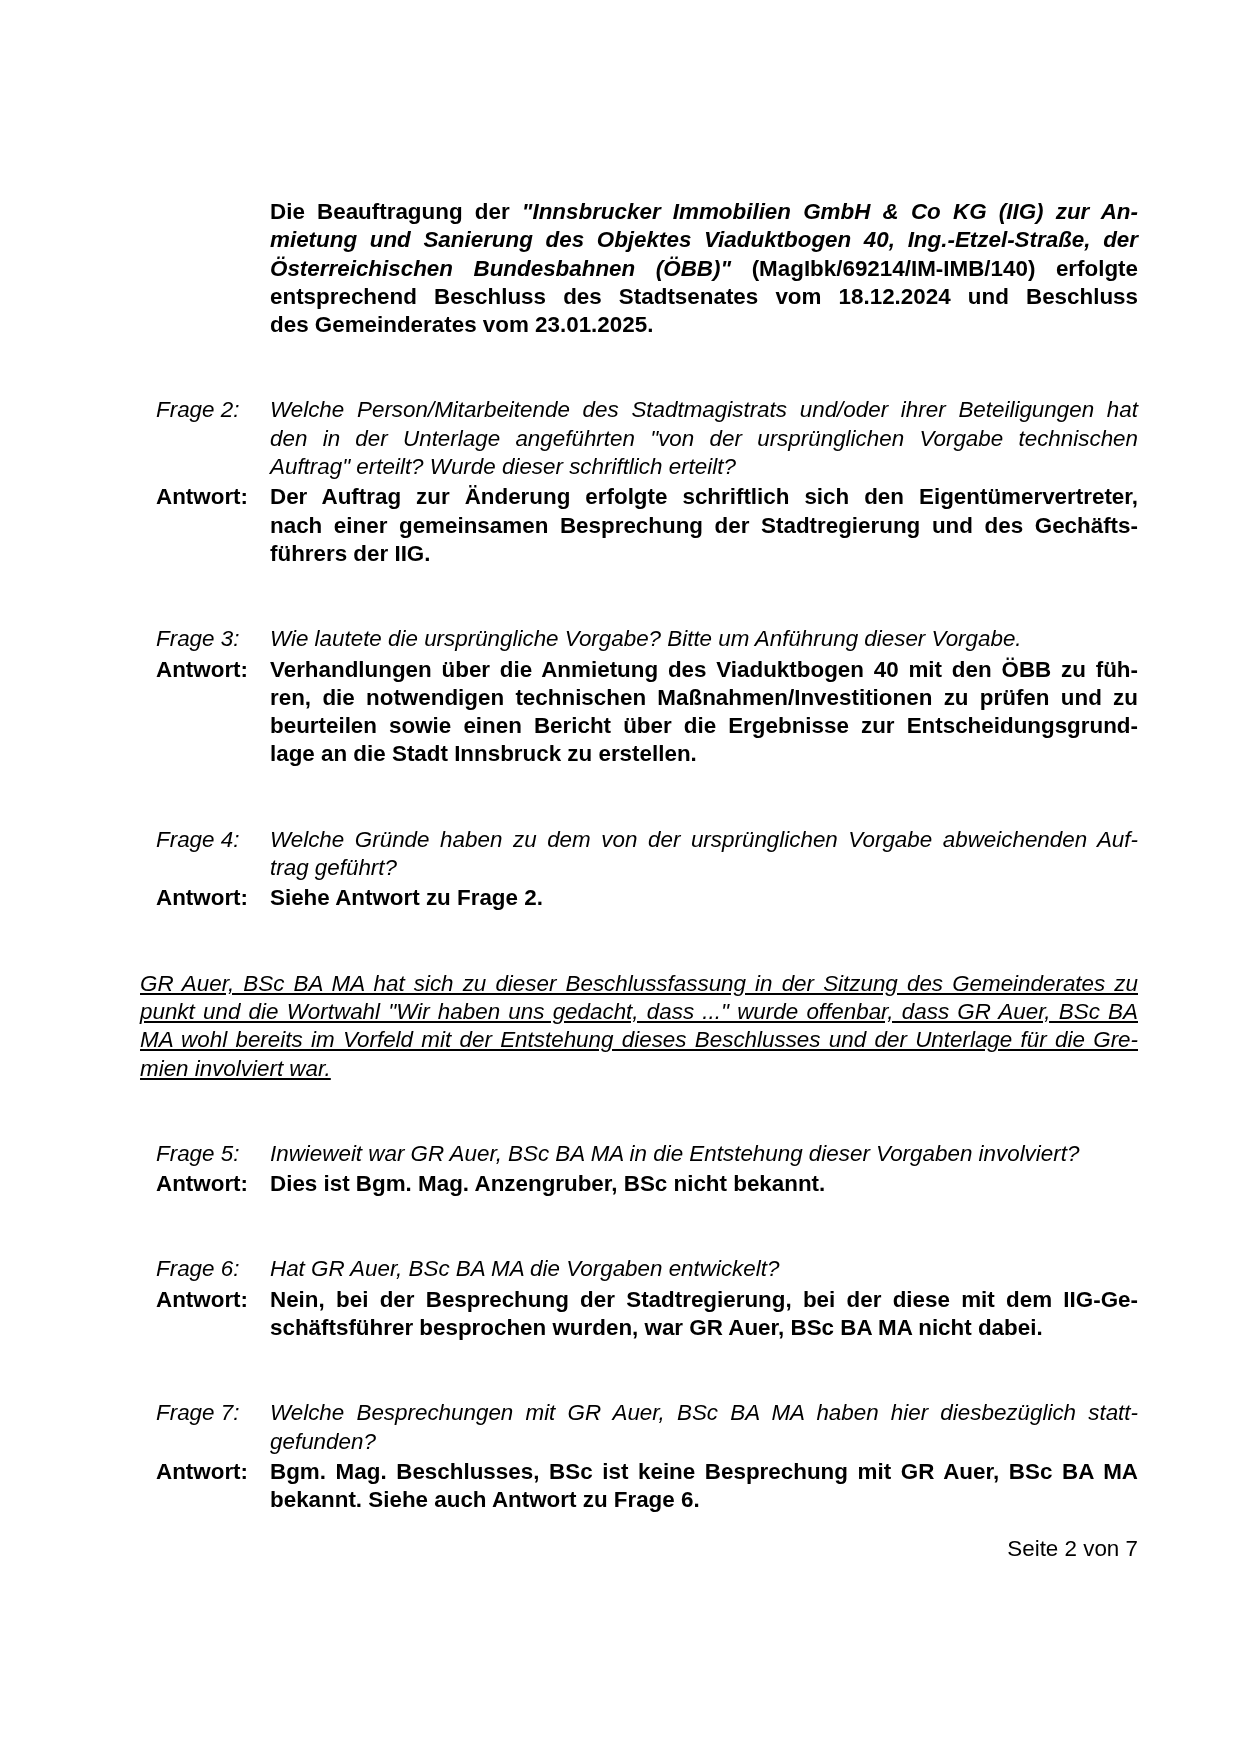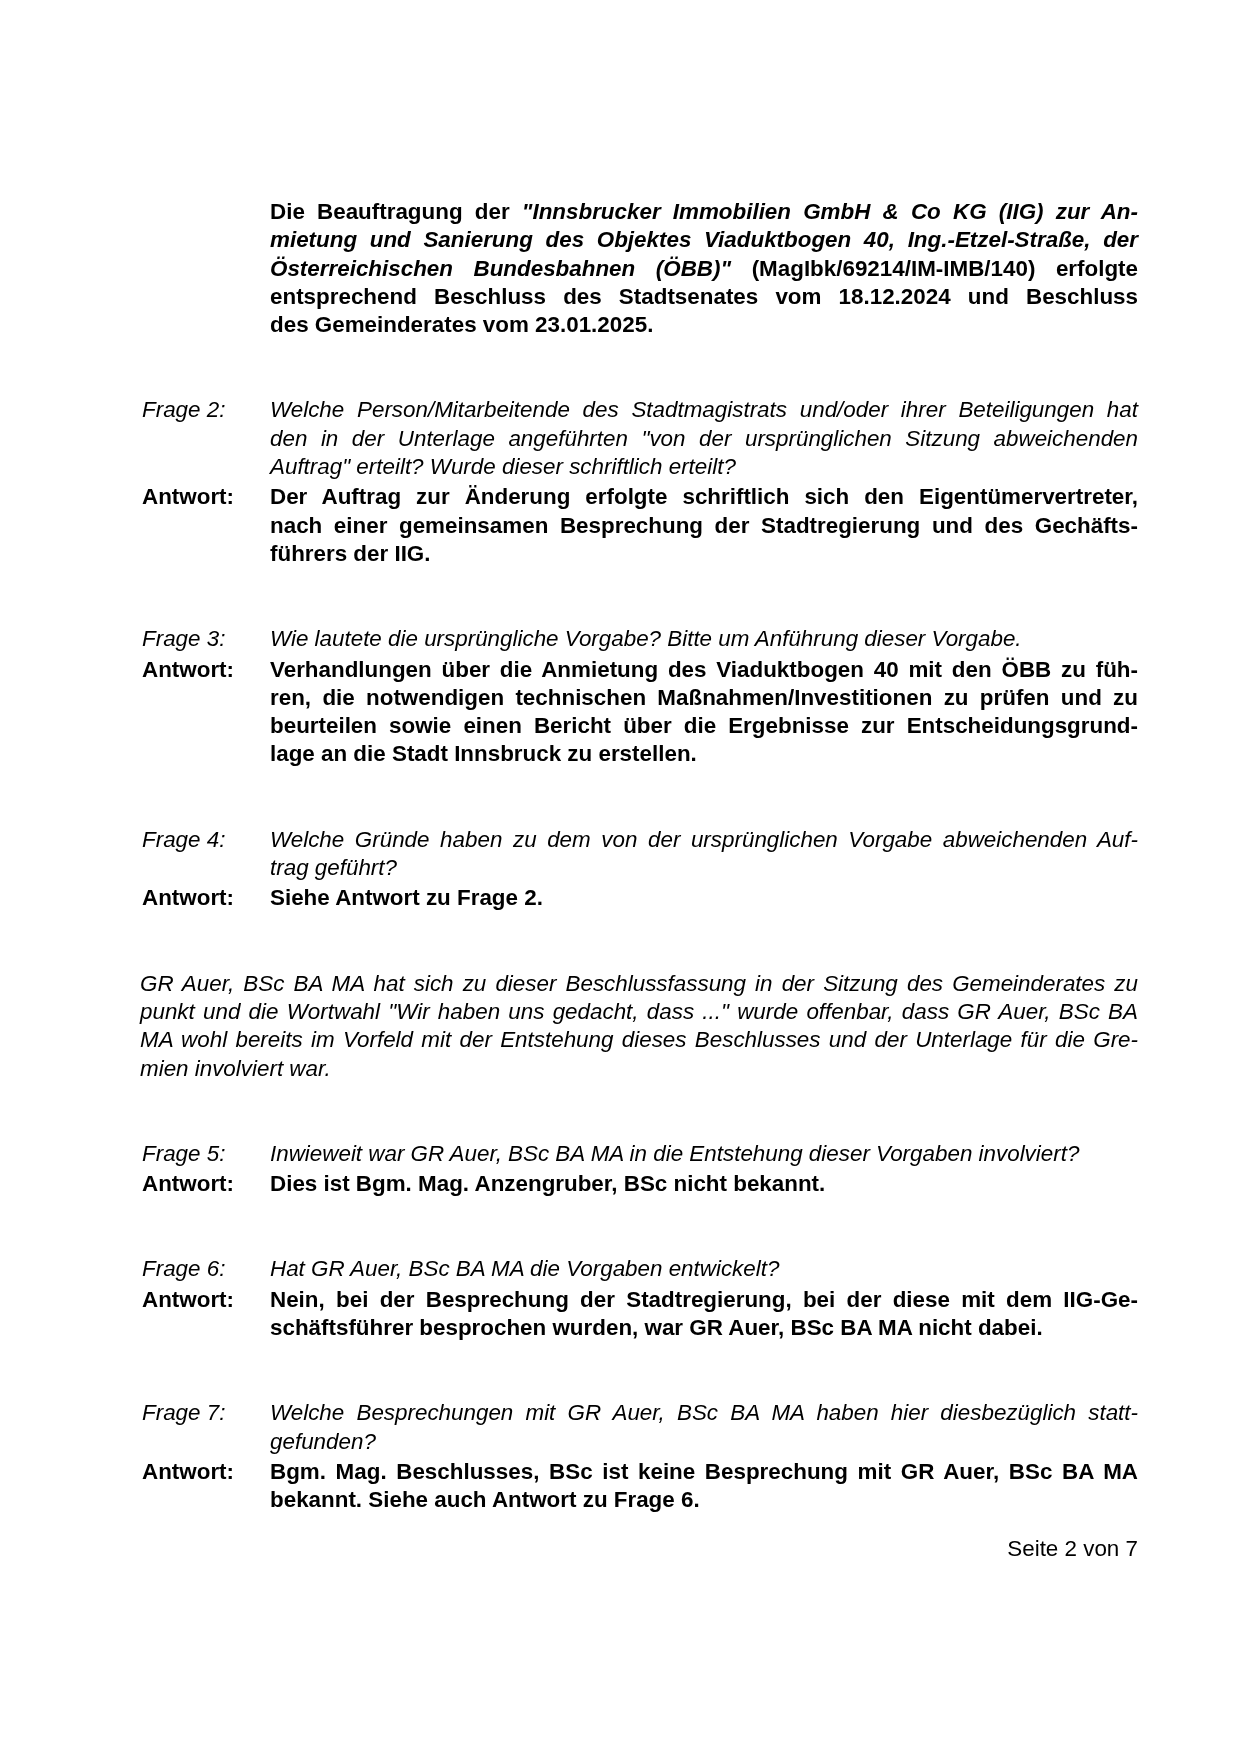--- a/index.html
+++ b/index.html
@@ -15,31 +15,31 @@
     line-height: 28.3px;
     overflow: hidden;
   }
   .content {
     position: absolute;
     left: 140px;
     top: 198px;
     width: 998px;
   }
   .block { position: relative; }
-  .block .label { position: absolute; left: 2px; top: 0; white-space: nowrap; }
+  .block .label { position: absolute; left: 16px; top: 0; white-space: nowrap; }
   .block .body { margin-left: 130px; }
   .block.commentary .body { margin-left: 0; }
   .block.statement { margin-top: 0; }
   .block.question, .block.commentary { margin-top: 57px; }
   .block.answer { margin-top: 2px; }
   .block:first-child { margin-top: 0; }
 
   .question .label, .question .body { font-style: italic; }
   .answer .label, .answer .body { font-weight: 700; }
-  .commentary .body { font-style: italic; }
+  .commentary .body { font-style: italic; text-decoration: underline; }
 
   .line { text-align: justify; text-align-last: justify; }
   .line.last { text-align-last: left; }
 
   .b  { font-weight: 700; }
   .bi { font-weight: 700; font-style: italic; }
 
   .footer { margin-top: 20px; text-align: right; }
 </style>
 </head>
@@ -54,21 +54,21 @@
             <div class="line"><span class="bi">mietung und Sanierung des Objektes Viaduktbogen 40, Ing.-Etzel-Straße, der</span></div>
             <div class="line"><span class="bi">Österreichischen Bundesbahnen (ÖBB)" </span><span class="b">(MagIbk/69214/IM-IMB/140) erfolgte</span></div>
             <div class="line"><span class="b">entsprechend Beschluss des Stadtsenates vom 18.12.2024 und Beschluss</span></div>
             <div class="line last"><span class="b">des Gemeinderates vom 23.01.2025.</span></div>
           </div>
         </div>
         <div class="block question">
           <span class="label">Frage 2:</span>
           <div class="body">
             <div class="line"><span>Welche Person/Mitarbeitende des Stadtmagistrats und/oder ihrer Beteiligungen hat</span></div>
-            <div class="line"><span>den in der Unterlage angeführten "von der ursprünglichen Sitzung abweichenden</span></div>
+            <div class="line"><span>den in der Unterlage angeführten "von der ursprünglichen Vorgabe technischen</span></div>
             <div class="line last"><span>Auftrag" erteilt? Wurde dieser schriftlich erteilt?</span></div>
           </div>
         </div>
         <div class="block answer">
           <span class="label">Antwort:</span>
           <div class="body">
             <div class="line"><span>Der Auftrag zur Änderung erfolgte schriftlich sich den Eigentümervertreter,</span></div>
             <div class="line"><span>nach einer gemeinsamen Besprechung der Stadtregierung und des Gechäfts-</span></div>
             <div class="line last"><span>führers der IIG.</span></div>
           </div>

